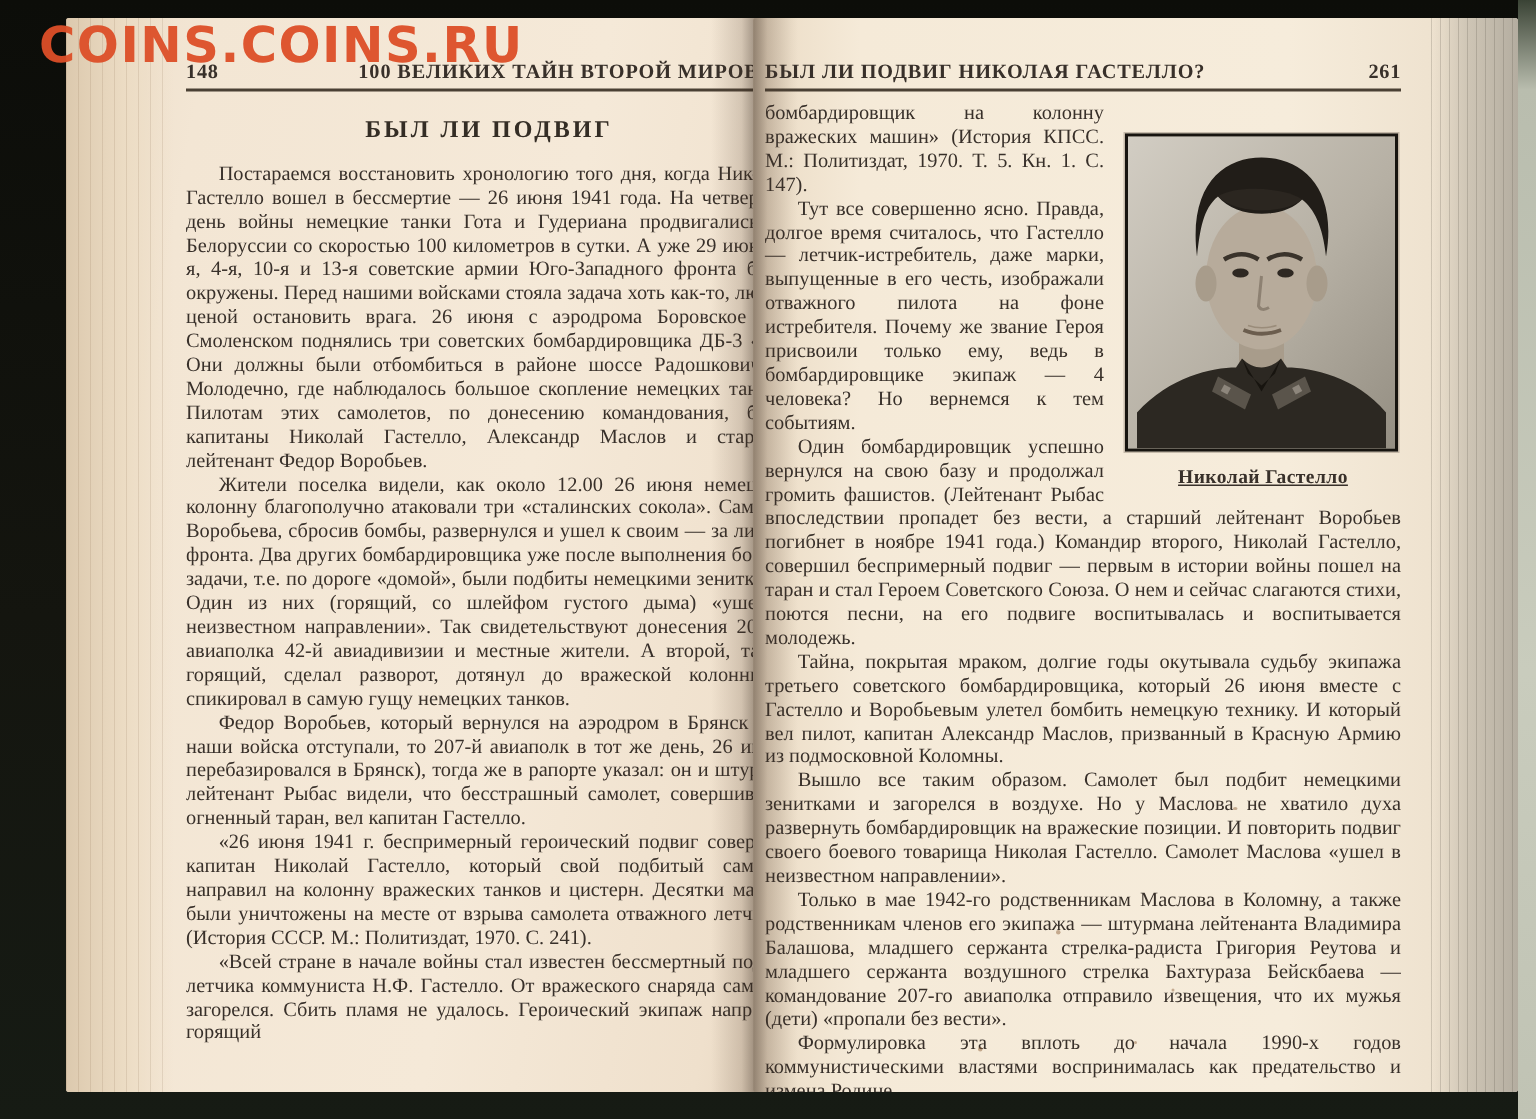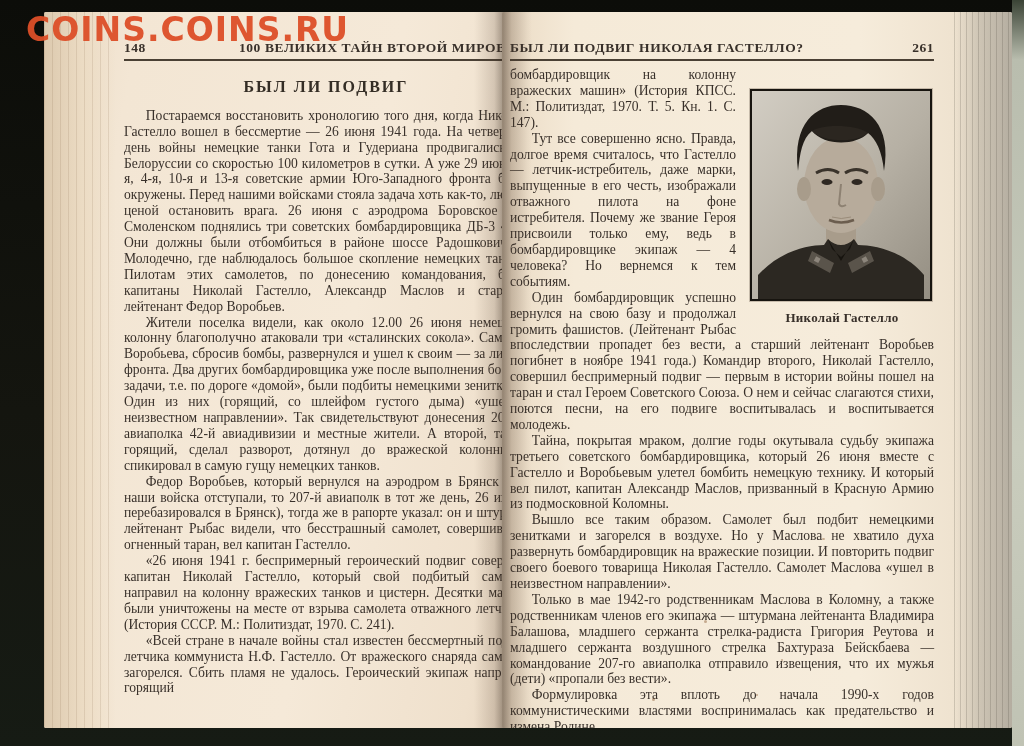--- a/index.html
+++ b/index.html
@@ -91,21 +91,21 @@
   </div>
 
   <div class="page page-right">
     <div class="edge-right"></div>
     <div class="content content-right">
       <div class="running-head">
         <span class="rh-title">БЫЛ ЛИ ПОДВИГ НИКОЛАЯ ГАСТЕЛЛО?</span>
         <span class="pagenum">261</span>
       </div>
       <div class="body">
-        <figure class="photo-wrap" style="margin-right:0;">
+        <figure class="photo-wrap" style="margin-right:0;text-decoration:underline;">
           <div class="photo">
             <svg width="178" height="208" viewBox="0 0 178 208" xmlns="http://www.w3.org/2000/svg">
               <defs>
                 <linearGradient id="phbg" x1="0" y1="0" x2="1" y2="1">
                   <stop offset="0" stop-color="#d2cdc3"></stop>
                   <stop offset="0.55" stop-color="#b6b0a4"></stop>
                   <stop offset="1" stop-color="#948e82"></stop>
                 </linearGradient>
               </defs>
               <rect width="178" height="208" fill="url(#phbg)"></rect>

